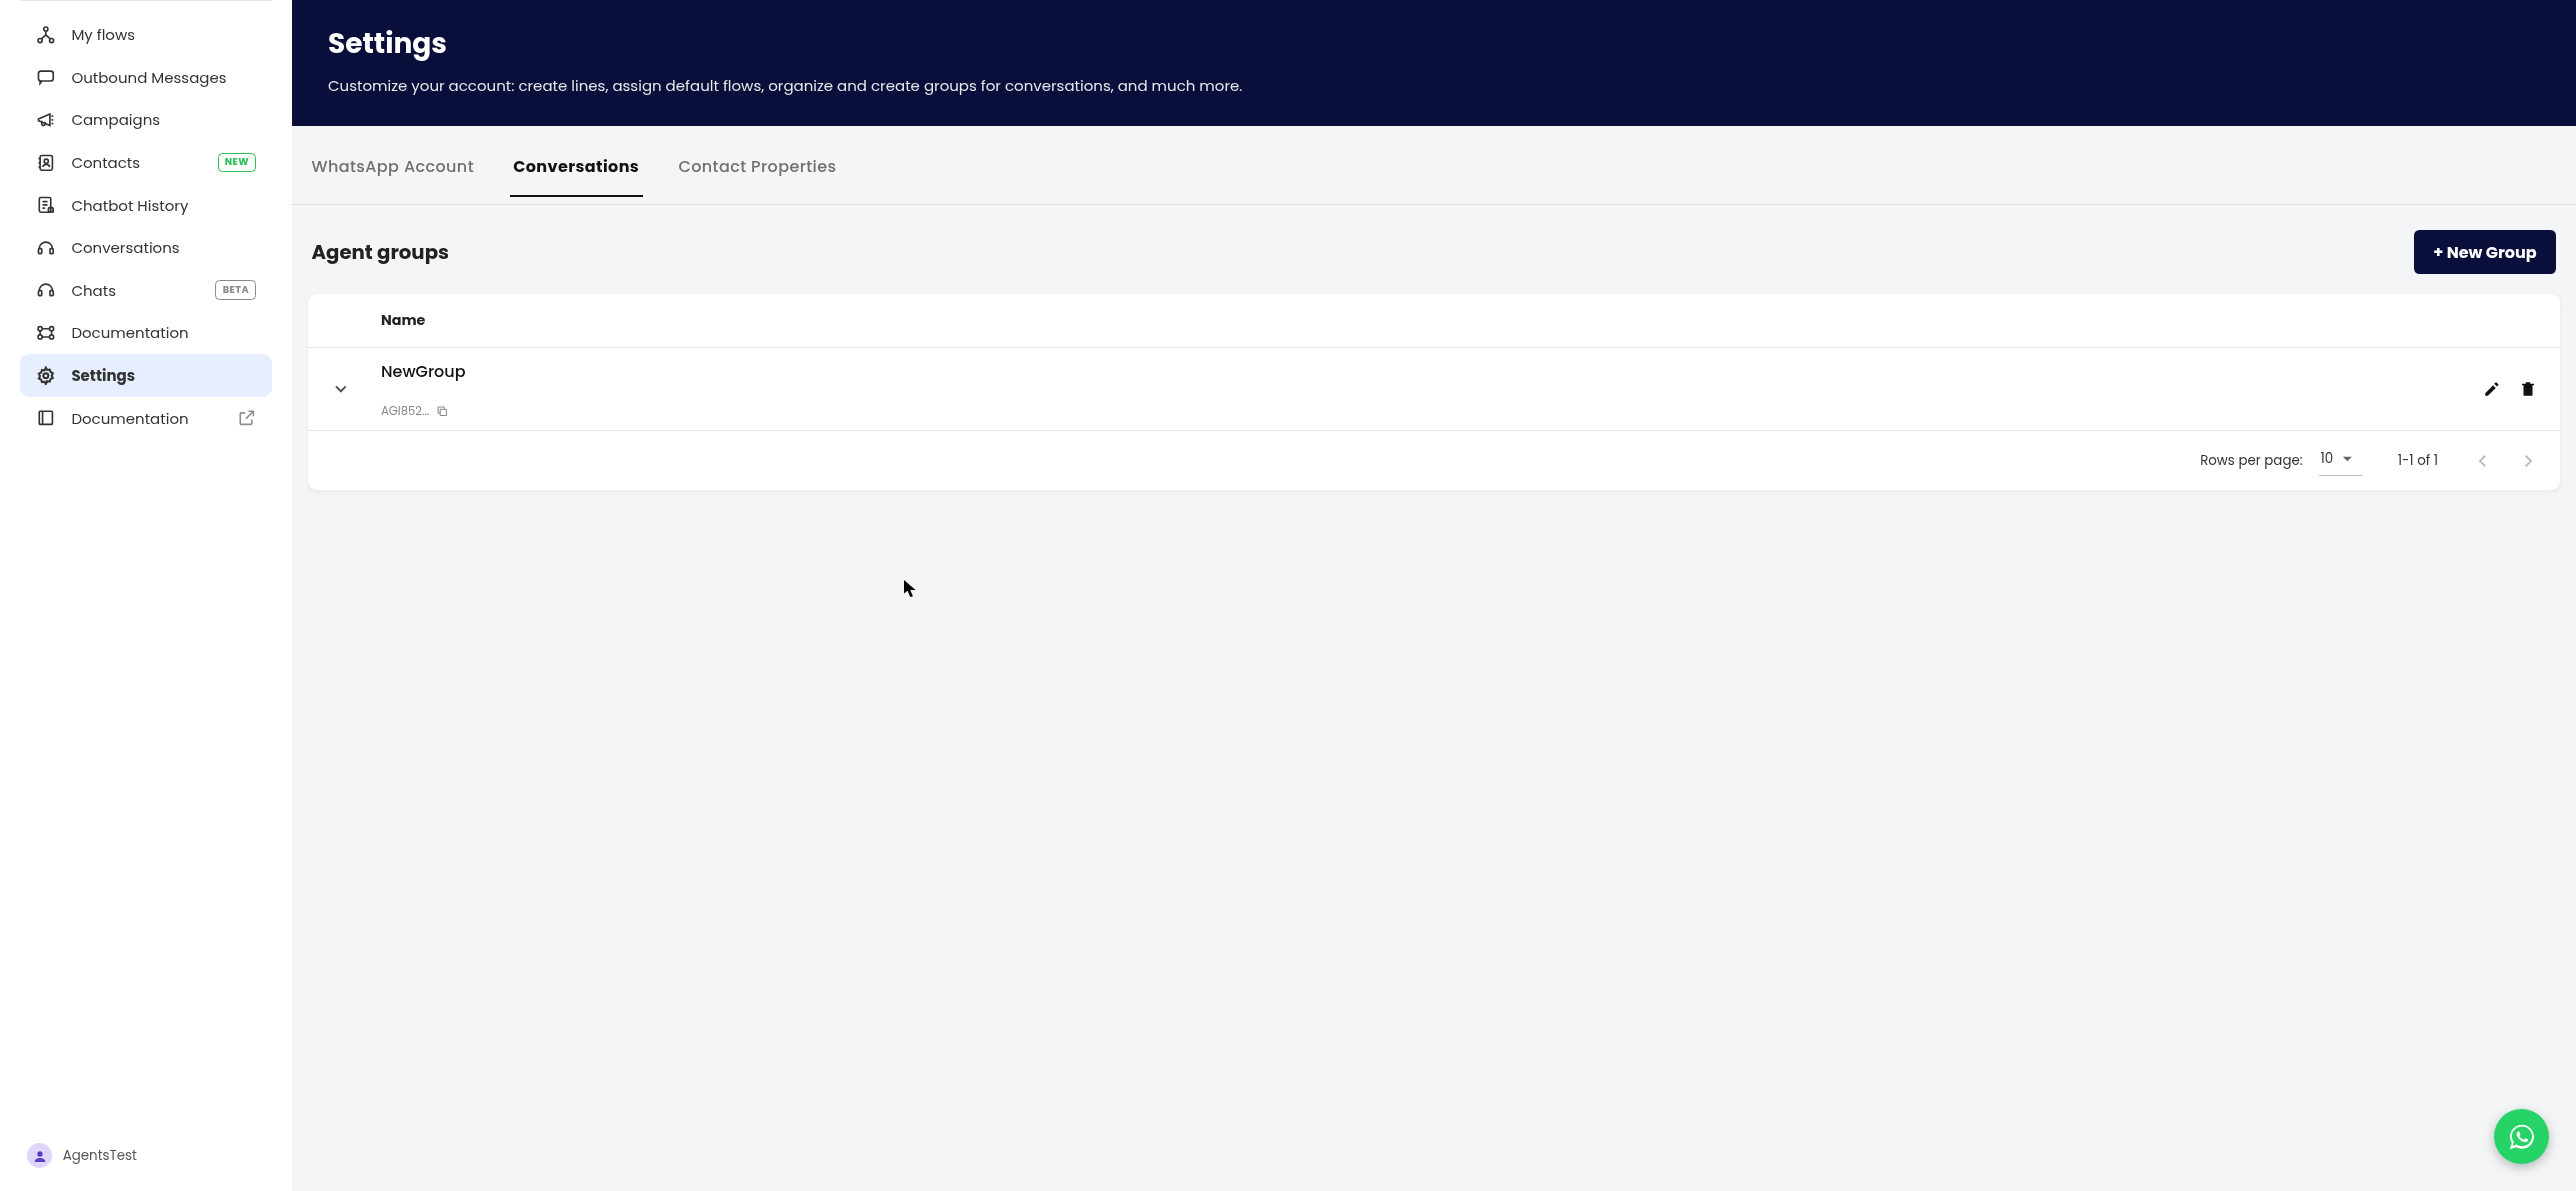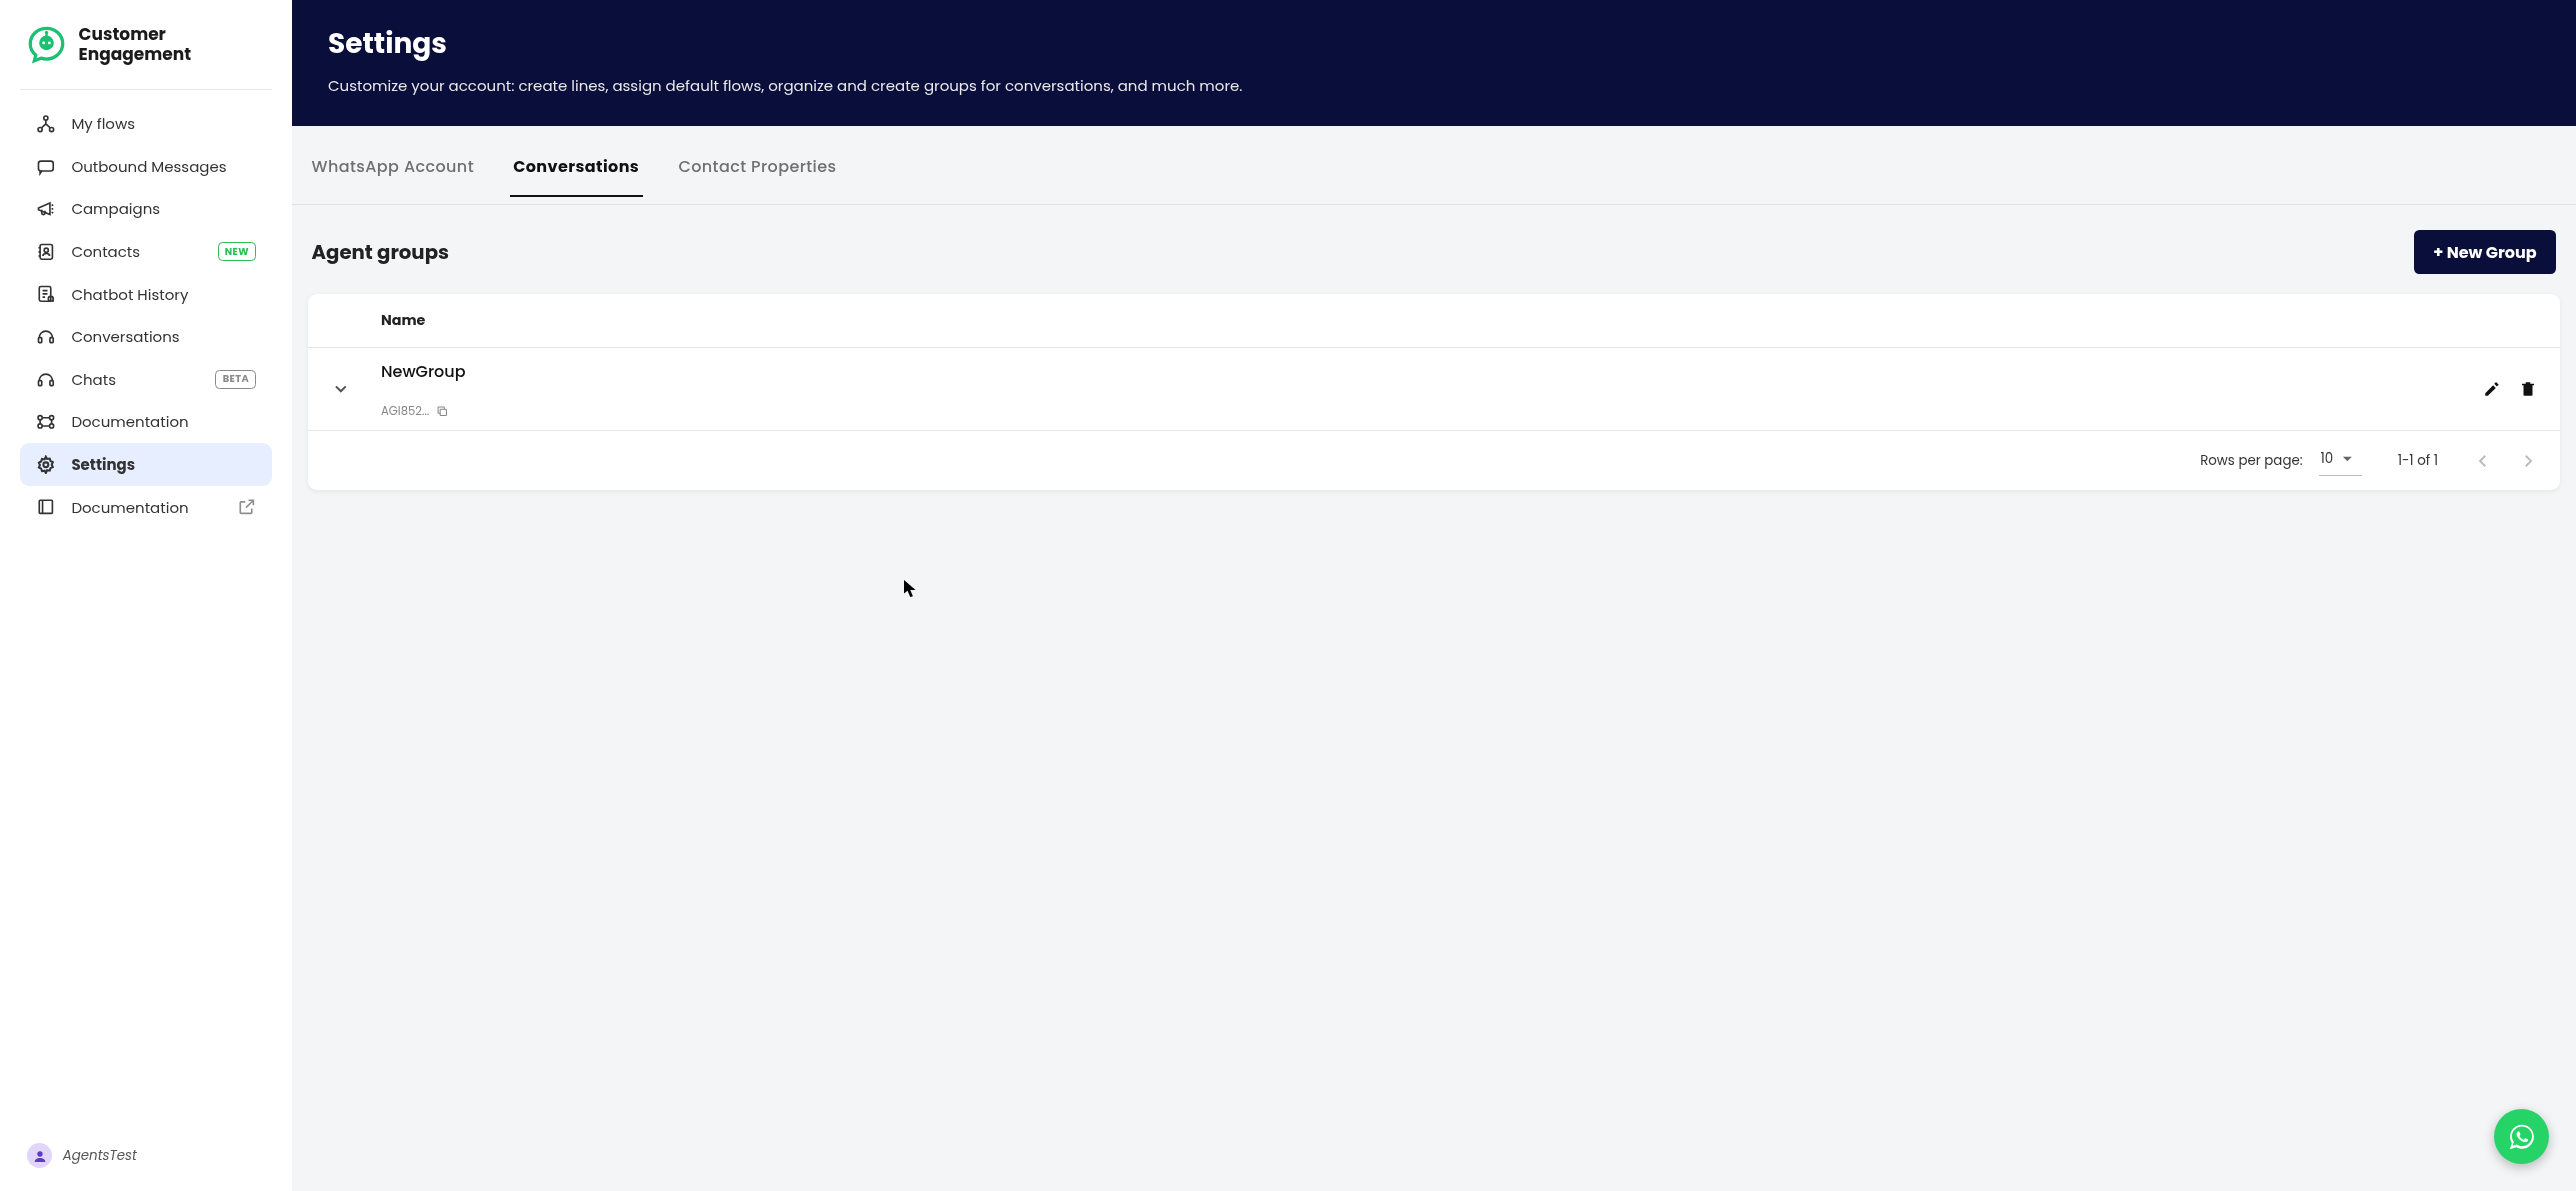--- a/index.html
+++ b/index.html
@@ -26,21 +26,21 @@
 .nav{flex:1;overflow:hidden;padding:0 19.7px;}
 .nav-item{display:flex;align-items:center;gap:16px;padding:9.8px 16px;border-radius:9px;color:#333;font-size:15px;cursor:pointer;position:relative;user-select:none;}
 .nav-item svg{width:19.7px;height:19.7px;flex-shrink:0;}
 .nav-item.active{background:var(--hover);font-weight:700;}
 .nav-item.active svg{stroke-width:2.5;}
 .nav-label{flex:1;}
 .badge{font-size:9.8px;font-weight:700;padding:1.8px 6.3px;border:1.3px solid;border-radius:4.5px;letter-spacing:0.4px;}
 .badge-new{color:var(--badge-green);border-color:var(--badge-green);}
 .badge-beta{color:var(--badge-gray);border-color:var(--badge-gray);}
 .ext-icon{width:16px;height:16px;opacity:.55;flex-shrink:0;}
-.user-row{display:flex;align-items:center;gap:10.7px;padding:18px 27px 23px 27px;font-style:italic;}
+.user-row{display:flex;align-items:center;gap:10.7px;padding:18px 27px 23px 27px;}
 .avatar{width:25px;height:25px;border-radius:50%;background:#e1d5f9;display:flex;align-items:center;justify-content:center;}
 .avatar svg{width:16px;height:16px;}
 .user-name{font-size:13.4px;color:#555;}
 .main{flex:1;display:flex;flex-direction:column;min-width:0;}
 .header{background:var(--dark);color:#fff;padding:23px 36px 29px 36px;}
 .header h1{margin:0 0 9px 0;font-size:28px;font-weight:700;}
 .header p{margin:0;font-size:15px;color:#e8e8ea;font-weight:400;}
 .tabs{display:flex;gap:32px;padding:8px 16px;border-bottom:0.9px solid #e0e0e0;background:var(--bg);}
 .tab{padding:19.7px 3.6px 16px 3.6px;font-size:16px;color:#707070;letter-spacing:0.4px;font-weight:500;cursor:pointer;border-bottom:2.7px solid transparent;margin-bottom:-0.9px;}
 .tab.active{color:#111;font-weight:700;border-bottom-color:#111;}
@@ -68,36 +68,20 @@
 .pg-nav{display:flex;gap:27px;}
 .pg-nav svg{width:18px;height:18px;color:#bbb;cursor:pointer;}
 .fab{position:fixed;right:27px;bottom:27px;width:55px;height:55px;border-radius:50%;background:var(--wa);display:flex;align-items:center;justify-content:center;cursor:pointer;box-shadow:0 3.6px 10.7px rgba(0,0,0,.25);}
 .fab svg{width:30px;height:30px;color:#fff;}
 .cursor{position:fixed;width:12.5px;height:18px;pointer-events:none;}
 </style>
 </head>
 <body>
 
 <aside class="sidebar">
-  <div class="brand">
-    <span class="brand-logo">
-      <svg viewBox="0 0 48 48">
-          <path d="M24 4C13 4 4 12.5 4 23c0 5.6 2.6 10.6 6.8 14L9 44l8.2-3.2c2.1.7 4.4 1.1 6.8 1.1 11 0 20-8.5 20-19S35 4 24 4z" fill="none" stroke="#1dbf73" stroke-width="4"></path>
-          <circle cx="24" cy="22" r="9" fill="#1dbf73"></circle>
-          <circle cx="20.5" cy="22" r="1.8" fill="#fff"></circle>
-          <circle cx="27.5" cy="22" r="1.8" fill="#fff"></circle>
-          <path d="M24 13v-3" stroke="#1dbf73" stroke-width="3" stroke-linecap="round"></path>
-          <circle cx="24" cy="9" r="2" fill="#1dbf73"></circle>
-        </svg>
-    </span>
-    <div class="brand-text">
-      <div>Customer</div>
-      <div>Engagement</div>
-    </div>
-  </div>
   <div class="brand-sep"></div>
 
   <nav class="nav">
     <div class="nav-item">
       <svg viewBox="0 0 24 24" fill="none" stroke="currentColor" stroke-width="2">
           <circle cx="12" cy="5" r="2.5"></circle>
           <circle cx="5" cy="19" r="2.5"></circle>
           <circle cx="19" cy="19" r="2.5"></circle>
           <path d="M12 7.5V12M12 12l-5 4.5M12 12l5 4.5"></path>
         </svg>

